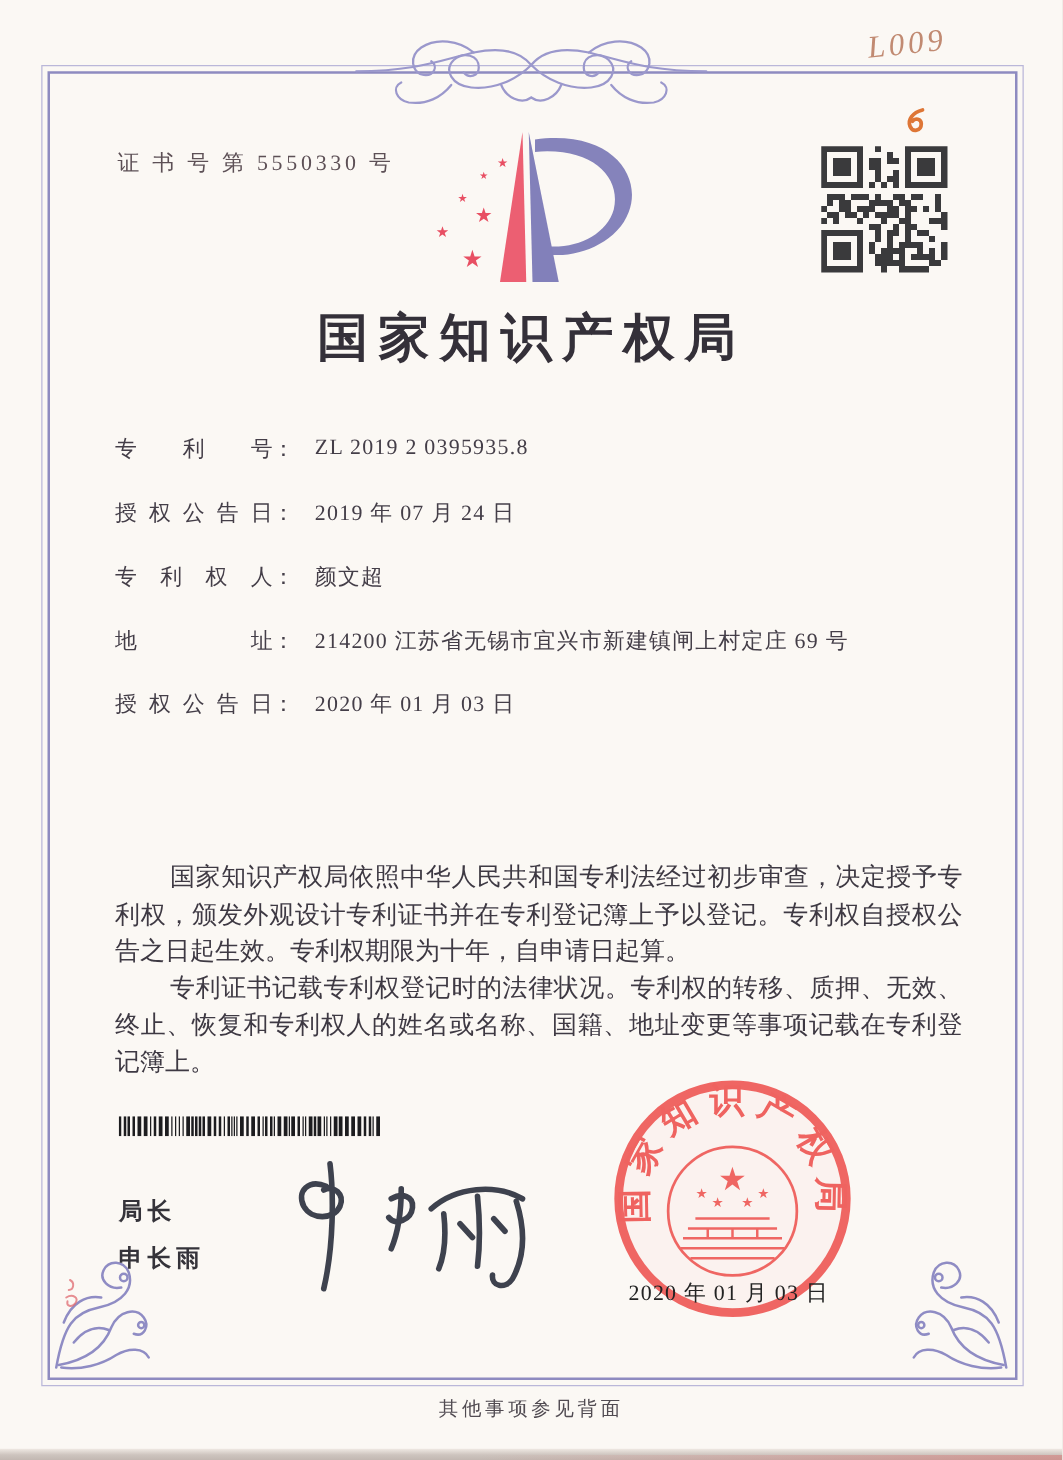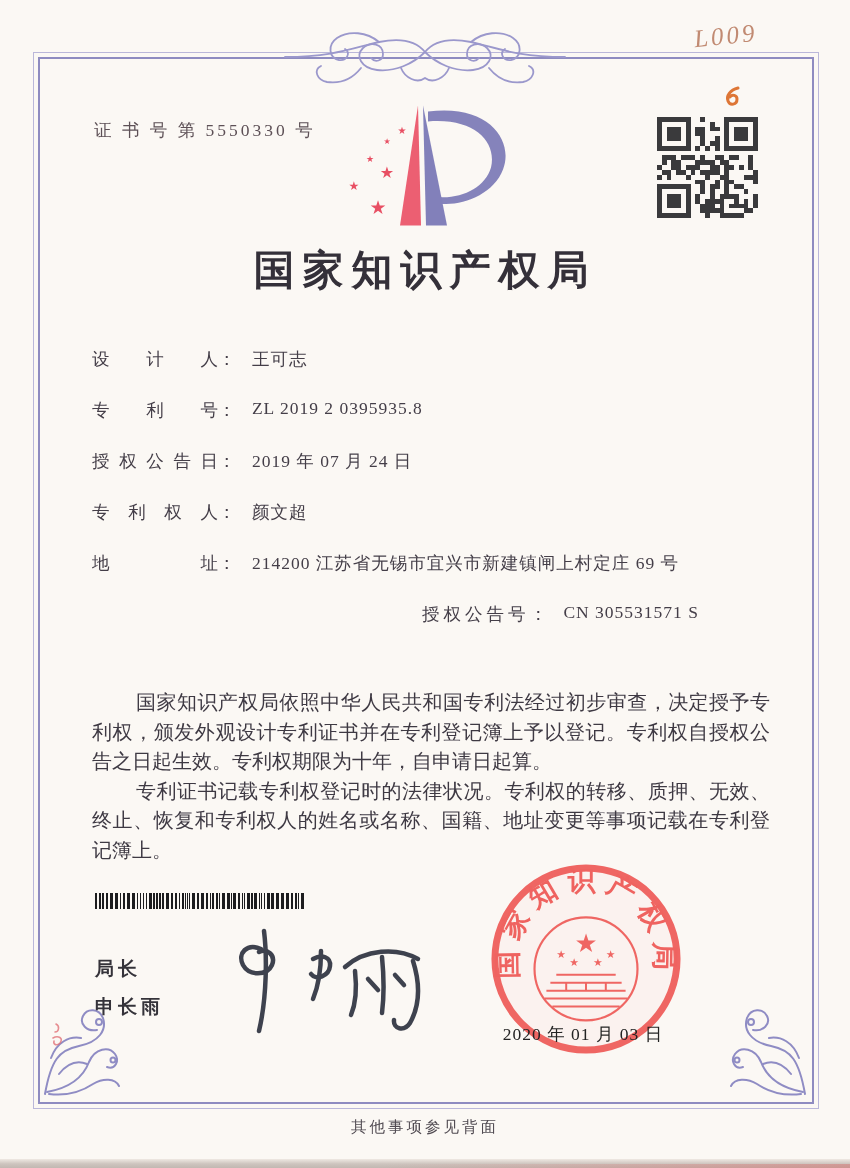--- a/index.html
+++ b/index.html
@@ -347,43 +347,39 @@
         <rect x="15" y="20" width="1" height="1" fill="#3a3a3c"></rect>
         <rect x="16" y="20" width="1" height="1" fill="#3a3a3c"></rect>
         <rect x="17" y="20" width="1" height="1" fill="#3a3a3c"></rect>
       </svg>
   </div>
 
   <div class="title">国家知识产权局</div>
 
   <div class="fields">
     <div class="frow">
-      <span class="flabel">设计人</span><span class="fcolon">：</span>
-      <span class="fvalue">王可志</span>
-    </div>
-    <div class="frow">
       <span class="flabel">专利号</span><span class="fcolon">：</span>
       <span class="fvalue">ZL 2019 2 0395935.8</span>
     </div>
     <div class="frow">
       <span class="flabel">授权公告日</span><span class="fcolon">：</span>
       <span class="fvalue">2019 年 07 月 24 日</span>
     </div>
     <div class="frow">
       <span class="flabel">专利权人</span><span class="fcolon">：</span>
       <span class="fvalue">颜文超</span>
     </div>
     <div class="frow">
       <span class="flabel">地址</span><span class="fcolon">：</span>
       <span class="fvalue">214200 江苏省无锡市宜兴市新建镇闸上村定庄 69 号</span>
     </div>
     <div class="frow">
-      <span class="grant-right">
-        <span class="glabel">授权公告号</span><span class="fcolon">：</span>
-        <span class="fvalue">CN 305531571 S</span>
+      <span>
+        <span class="flabel">授权公告日</span><span class="fcolon">：</span>
+        <span class="fvalue">2020 年 01 月 03 日</span>
       </span>
     </div>
   </div>
 
   <div class="body-text">
     <p>国家知识产权局依照中华人民共和国专利法经过初步审查，决定授予专利权，颁发外观设计专利证书并在专利登记簿上予以登记。专利权自授权公告之日起生效。专利权期限为十年，自申请日起算。</p>
     <p>专利证书记载专利权登记时的法律状况。专利权的转移、质押、无效、终止、恢复和专利权人的姓名或名称、国籍、地址变更等事项记载在专利登记簿上。</p>
   </div>
 
   <div class="barcode" id="barcode"><i style="width:2px;margin-right:2px"></i><i style="width:2px;margin-right:1px"></i><i style="width:2px;margin-right:2px"></i><i style="width:2px;margin-right:2px"></i><i style="width:3px;margin-right:2px"></i><i style="width:3px;margin-right:2px"></i><i style="width:1px;margin-right:2px"></i><i style="width:2px;margin-right:2px"></i><i style="width:3px;margin-right:2px"></i><i style="width:3px;margin-right:2px"></i><i style="width:1px;margin-right:2px"></i><i style="width:1px;margin-right:2px"></i><i style="width:1px;margin-right:2px"></i><i style="width:1px;margin-right:2px"></i><i style="width:3px;margin-right:1px"></i><i style="width:2px;margin-right:1px"></i><i style="width:2px;margin-right:1px"></i><i style="width:2px;margin-right:1px"></i><i style="width:2px;margin-right:2px"></i><i style="width:3px;margin-right:2px"></i><i style="width:2px;margin-right:2px"></i><i style="width:2px;margin-right:2px"></i><i style="width:1px;margin-right:2px"></i><i style="width:2px;margin-right:1px"></i><i style="width:1px;margin-right:1px"></i><i style="width:1px;margin-right:1px"></i><i style="width:1px;margin-right:2px"></i><i style="width:3px;margin-right:2px"></i><i style="width:2px;margin-right:2px"></i><i style="width:3px;margin-right:2px"></i><i style="width:2px;margin-right:2px"></i><i style="width:1px;margin-right:1px"></i><i style="width:2px;margin-right:2px"></i><i style="width:2px;margin-right:1px"></i><i style="width:1px;margin-right:2px"></i><i style="width:3px;margin-right:2px"></i><i style="width:3px;margin-right:1px"></i><i style="width:1px;margin-right:1px"></i><i style="width:3px;margin-right:2px"></i><i style="width:2px;margin-right:2px"></i><i style="width:1px;margin-right:1px"></i><i style="width:1px;margin-right:2px"></i><i style="width:3px;margin-right:1px"></i><i style="width:2px;margin-right:1px"></i><i style="width:3px;margin-right:2px"></i><i style="width:1px;margin-right:1px"></i><i style="width:1px;margin-right:2px"></i><i style="width:1px;margin-right:2px"></i><i style="width:3px;margin-right:1px"></i><i style="width:3px;margin-right:2px"></i><i style="width:3px;margin-right:2px"></i><i style="width:3px;margin-right:2px"></i><i style="width:3px;margin-right:2px"></i><i style="width:2px;margin-right:2px"></i><i style="width:2px;margin-right:1px"></i><i style="width:1px;margin-right:2px"></i><i style="width:3px;margin-right:2px"></i></div>

